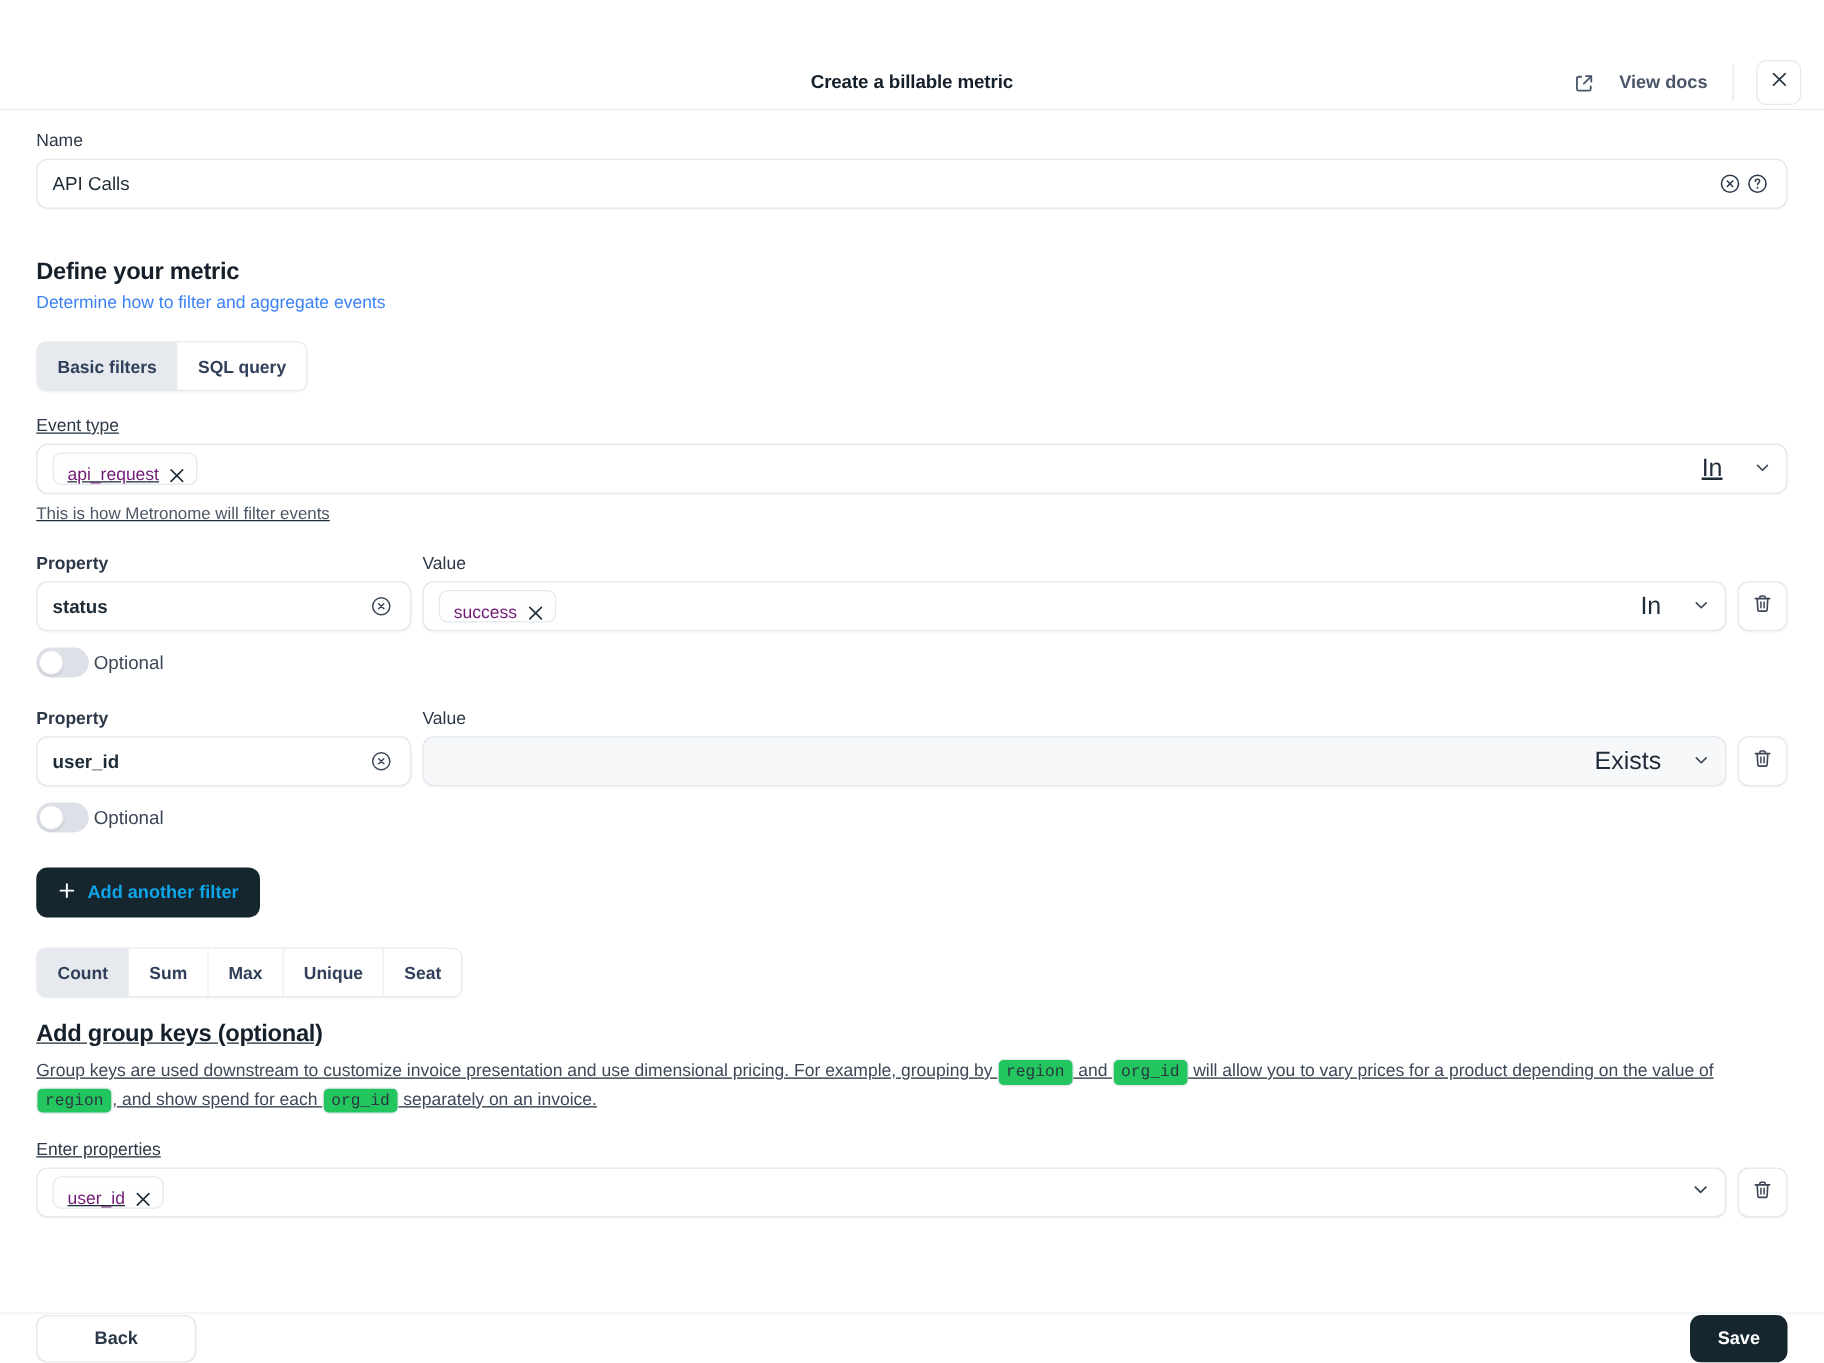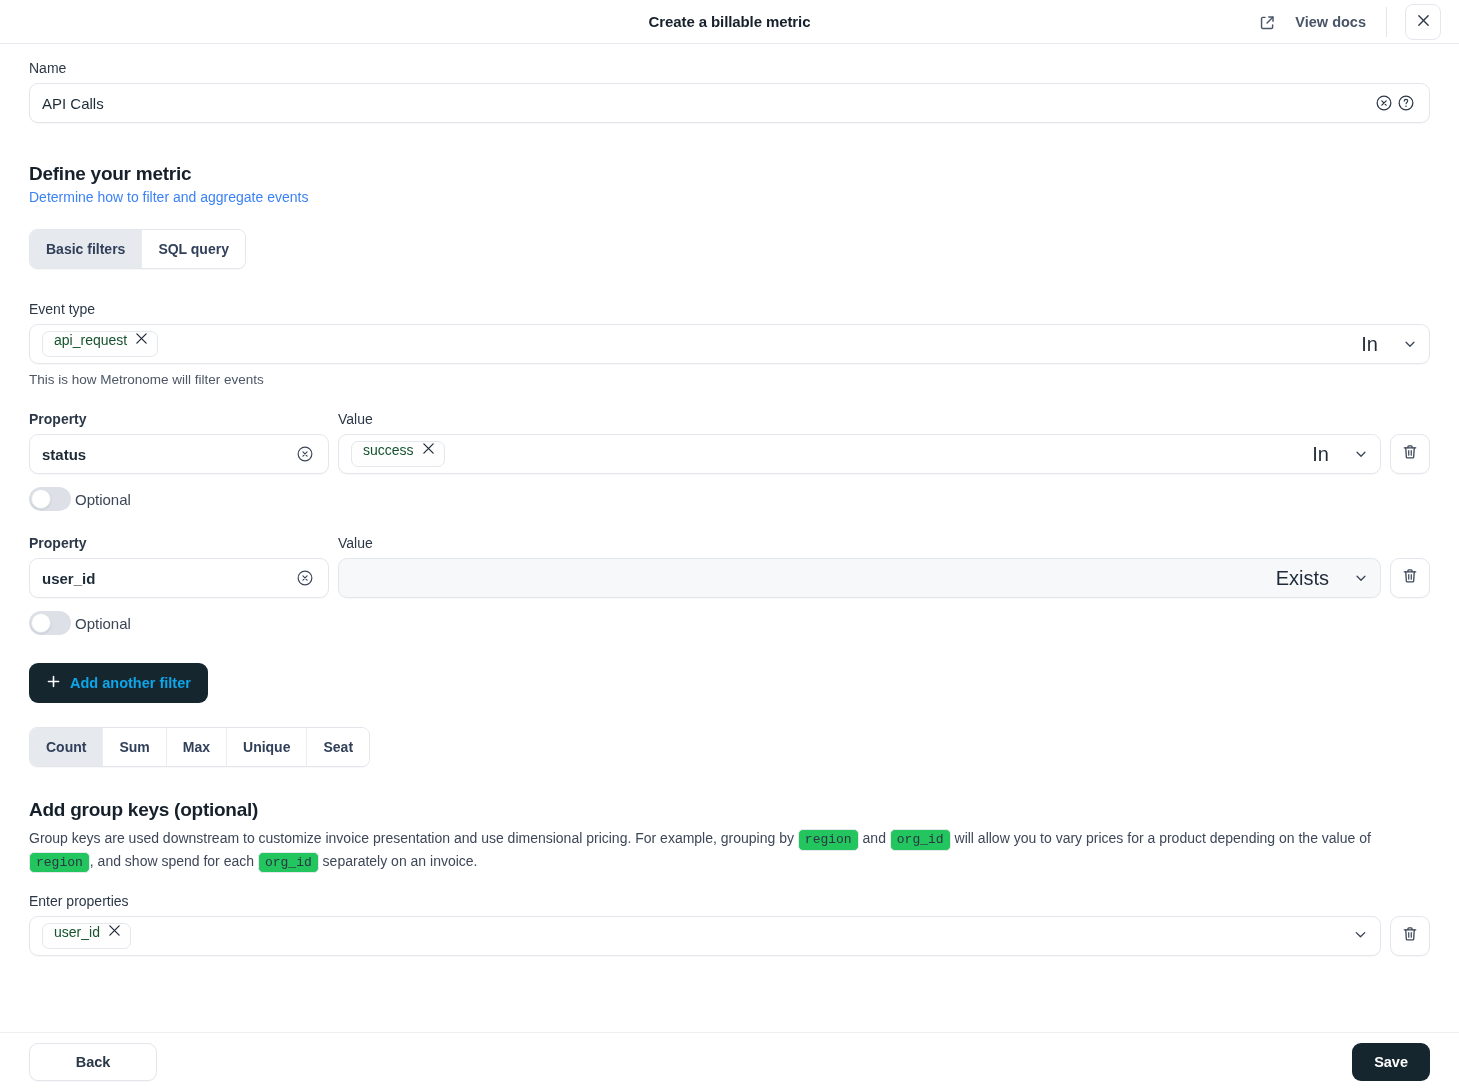--- a/index.html
+++ b/index.html
@@ -24,20 +24,21 @@
 
   
   .modal-header {
     position: relative;
     height: 44px;
     flex: 0 0 44px;
     border-bottom: 1px solid #e7eaee;
     display: flex;
     align-items: center;
     justify-content: center;
+    margin-top: 44px;
   }
   .modal-title {
     font-size: 15px;
     font-weight: bold;
     color: #16202b;
     letter-spacing: -0.1px;
   }
   .header-right {
     position: absolute;
     right: 18px;
@@ -153,29 +154,29 @@
     border-right: 1px solid #e9ecf1;
     cursor: pointer;
     white-space: nowrap;
   }
   .segmented .seg:last-child { border-right: none; }
   .segmented .seg.active { background: #e6e9ee; }
 
   
   .chip {
     display: inline-flex;
-    align-items: flex-start;
+    align-items: flex-end;
     gap: 8px;
     height: 26px;
     padding: 0 9px 0 11px;
     border: 1px solid #e4e8ed;
     border-radius: 7px;
     background: #fefefe;
     font-size: 14px;
-    color: #14532d;
+    color: #701a75;
   }
   .chip .chip-x { cursor: pointer; display: flex; }
 
   .helper-text {
     font-size: 13.5px;
     color: #4c5766;
     margin-top: 8px;
   }
 
   
@@ -277,21 +278,21 @@
     max-width: 1400px;
     margin-top: 7px;
   }
 
   
   .modal-footer {
     position: absolute;
     left: 0;
     bottom: 0;
     width: 1459px;
-    height: 58px;
+    height: 40px;
     border-top: 1px solid #eceff2;
     background: #fff;
     display: flex;
     align-items: center;
     justify-content: space-between;
     padding: 0 29px;
     gap: 23px;
   }
   .btn-back {
     width: 128px;
@@ -312,21 +313,21 @@
     border-radius: 9px;
     background: #16262f;
     color: #fff;
     font-size: 14.5px;
     font-weight: bold;
     cursor: pointer;
   }
   .mt-20 { margin-top: 20px; }
   .mt-24 { margin-top: 24px; }
   .mt-28 { margin-top: 28px; }
-  .mt-32 { margin-top: 32px; }
+  .mt-32 { margin-top: 19px; text-decoration: underline; }
   .mt-40 { margin-top: 40px; }
 </style>
 </head>
 <body>
 
 <div class="modal">
 
   <div class="modal-header">
     <div class="modal-title">Create a billable metric</div>
     <div class="header-right">

